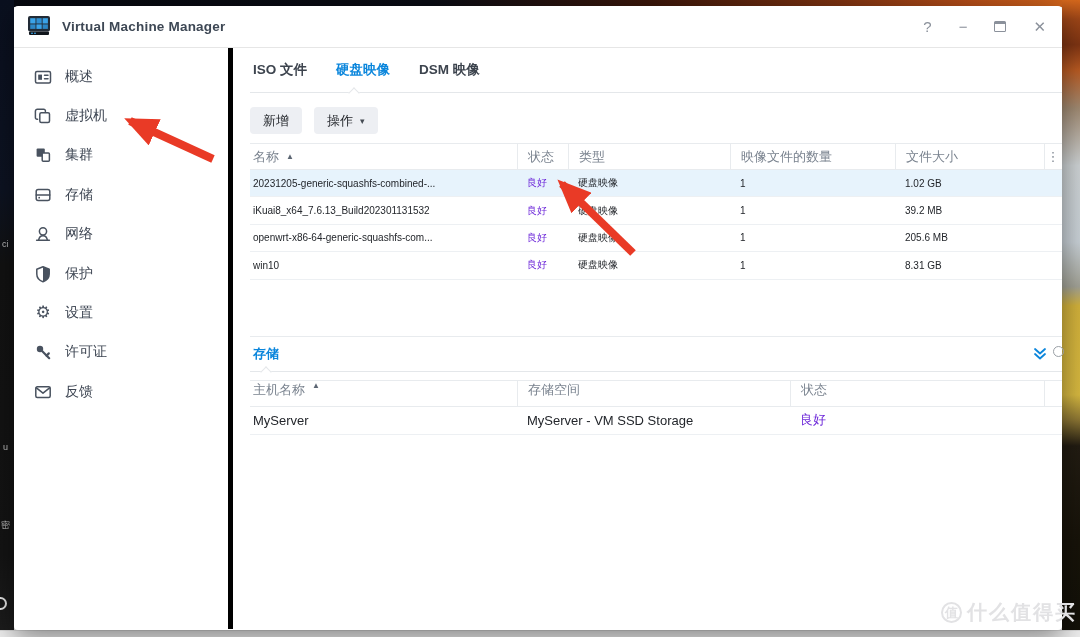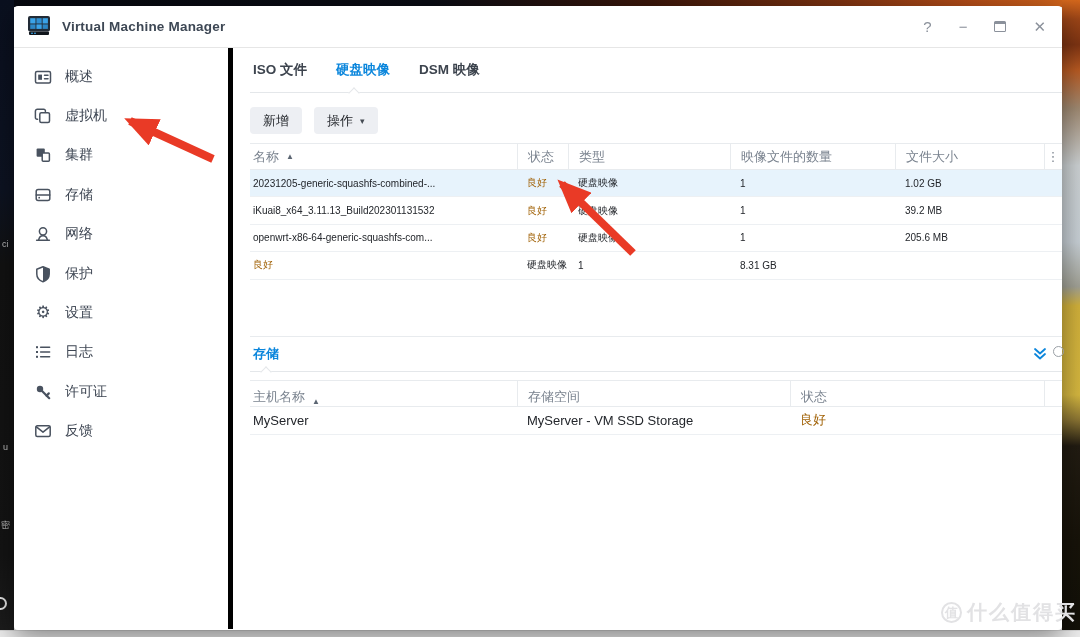--- a/index.html
+++ b/index.html
@@ -65,30 +65,30 @@
     white-space:nowrap; overflow:hidden; }
   .t-head > div:first-child { border-left:none; padding-left:3px; }
   .sort { font-size:8px; color:#5c6673; margin-left:7px; }
   .menu-dots { justify-content:center !important; padding-left:0 !important; color:#848c96; }
 
   .t-row { display:grid; grid-template-columns:267px 51px 162px 165px 149px 17px; height:27.4px; align-items:center;
     font-size:10px; color:#23262b; border-bottom:1px solid #edf0f3; }
   .t-row > div { padding-left:10px; white-space:nowrap; overflow:hidden; }
   .t-row > div:first-child { padding-left:3px; }
   .t-row.selected { background:#e7f3fc; }
-  .status { color:#a16207; }
+  .status { color:#6d28d9; }
 
   .storage { margin-top:56px; }
   .storage-bar { height:36px; border-top:1px solid #e8ebee; border-bottom:1px solid #e4e7ea; display:flex;
     align-items:center; position:relative; padding:0 10px 0 3px; }
   .storage-title { color:#0b86dc; font-size:13px; font-weight:bold; }
   .chevrons { margin-left:auto; margin-right:5px; display:flex; }
   .s-head { display:grid; grid-template-columns:267px 273px 254px 17px; height:27px; margin-top:8px;
     border-top:1px solid #e8ebee; border-bottom:1px solid #e8ebee; color:#7a838f; font-size:13px; }
-  .s-head > div { padding-left:10px; border-left:1px solid #e8ebee; height:100%; display:flex; align-items:flex-end; }
+  .s-head > div { padding-left:10px; border-left:1px solid #e8ebee; height:100%; display:flex; align-items:flex-start; }
   .s-head > div:first-child { border-left:none; padding-left:3px; }
   .s-row { display:grid; grid-template-columns:267px 273px 254px 17px; height:28px; align-items:center;
     font-size:13px; color:#23262b; border-bottom:1px solid #edf0f3; }
   .s-row > div { padding-left:10px; }
   .s-row > div:first-child { padding-left:3px; }
 
   .arrows { position:absolute; left:0; top:0; z-index:5; pointer-events:none; }
 
   .watermark { position:absolute; right:3px; bottom:11px; z-index:6; display:flex; align-items:center; gap:5px;
     color:#e2e2e4; font-weight:bold; font-size:20px; letter-spacing:2px; }
@@ -206,33 +206,20 @@
           <span>保护</span>
         </div>
 
         <div class="nav-item">
           <span class="nav-icon">
               <span class="gear-glyph">⚙</span>
             </span>
           <span>设置</span>
         </div>
 
-        <div class="nav-item">
-          <span class="nav-icon">
-            <svg width="18" height="18" viewBox="0 0 18 18">
-                <rect x="2" y="3.2" width="2" height="2" fill="#49525f" stroke="none"></rect>
-                <rect x="2" y="8" width="2" height="2" fill="#49525f" stroke="none"></rect>
-                <rect x="2" y="12.8" width="2" height="2" fill="#49525f" stroke="none"></rect>
-                <line x1="6.6" y1="4.2" x2="15.6" y2="4.2"></line>
-                <line x1="6.6" y1="9" x2="15.6" y2="9"></line>
-                <line x1="6.6" y1="13.8" x2="15.6" y2="13.8"></line>
-              </svg>
-          </span>
-          <span>日志</span>
-        </div>
 
         <div class="nav-item">
           <span class="nav-icon">
             <svg width="18" height="18" viewBox="0 0 18 18">
                 <circle cx="6" cy="6" r="3.2" fill="#49525f" stroke="none"></circle>
                 <line x1="8.3" y1="8.3" x2="15.2" y2="15.2" stroke-width="2.2"></line>
                 <line x1="12.6" y1="12.6" x2="14.8" y2="10.4" stroke-width="2.2"></line>
               </svg>
           </span>
           <span>许可证</span>
@@ -290,36 +277,37 @@
 
           <div class="t-row selected">
             <div>20231205-generic-squashfs-combined-...</div>
             <div class="status">良好</div>
             <div>硬盘映像</div>
             <div>1</div>
             <div>1.02 GB</div>
             <div></div>
           </div>
           <div class="t-row">
-            <div>iKuai8_x64_3.11.13_Build202301131532</div>
+            <div>iKuai8_x64_7.6.13_Build202301131532</div>
             <div class="status">良好</div>
             <div>硬盘映像</div>
             <div>1</div>
             <div>39.2 MB</div>
             <div></div>
           </div>
           <div class="t-row">
             <div>openwrt-x86-64-generic-squashfs-com...</div>
             <div class="status">良好</div>
             <div>硬盘映像</div>
             <div>1</div>
             <div>205.6 MB</div>
             <div></div>
           </div>
           <div class="t-row">
+            <div>win10</div>
             <div class="status">良好</div>
             <div>硬盘映像</div>
             <div>1</div>
             <div>8.31 GB</div>
             <div></div>
           </div>
         </div>
 
         <div class="storage">
           <div class="storage-bar">

